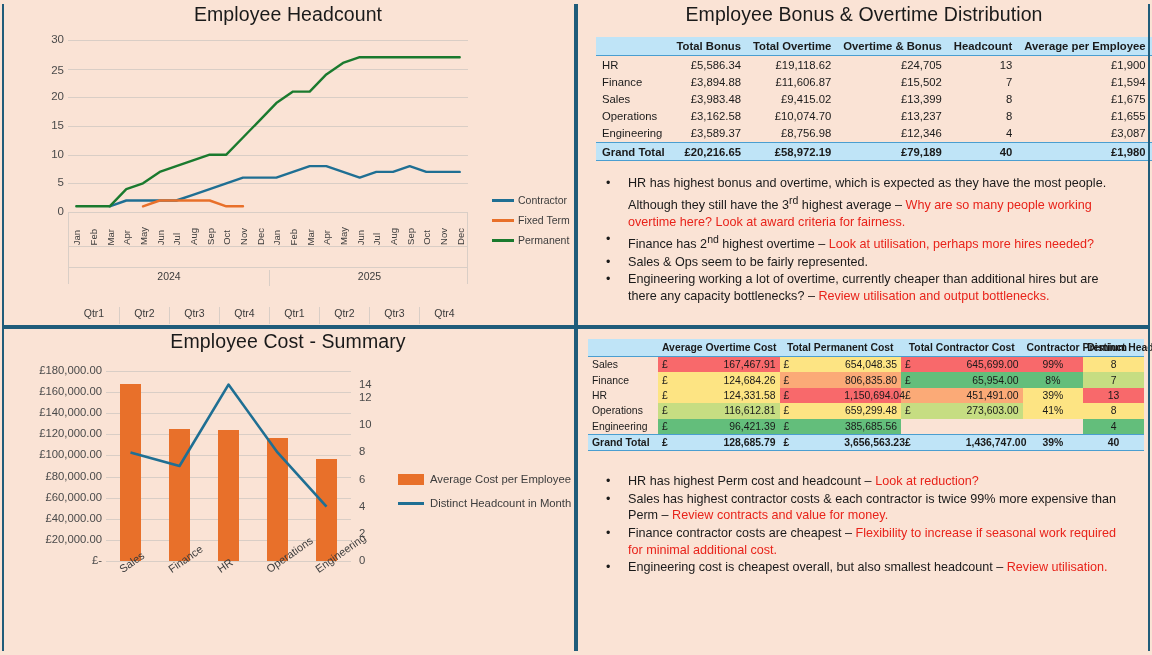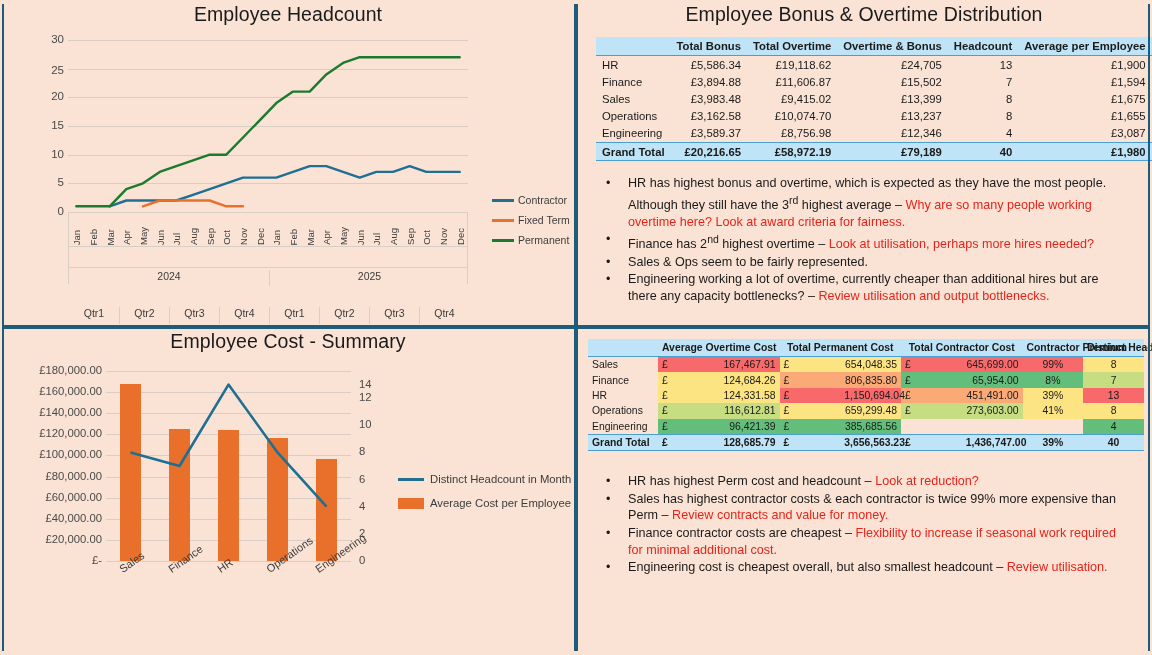--- a/index.html
+++ b/index.html
@@ -378,26 +378,26 @@
         </div>
       <div class="cc-cats" id="cc-cats">
           <div class="cc-cat" style="left: 10.5px;">Sales</div>
           <div class="cc-cat" style="left: 59.5px;">Finance</div>
           <div class="cc-cat" style="left: 108.5px;">HR</div>
           <div class="cc-cat" style="left: 157.5px;">Operations</div>
           <div class="cc-cat" style="left: 206.5px;">Engineering</div>
         </div>
       <div class="cc-legend" id="cc-legend">
           <div class="cc-li">
+            <div class="cc-sw" style="background: rgb(232, 112, 42);"></div>
+            <div class="cc-lt">Average Cost per Employee</div>
+          </div>
+          <div class="cc-li">
             <div class="cc-lnn" style="background: rgb(31, 111, 147);"></div>
             <div class="cc-lt">Distinct Headcount in Month</div>
-          </div>
-          <div class="cc-li">
-            <div class="cc-sw" style="background: rgb(232, 112, 42);"></div>
-            <div class="cc-lt">Average Cost per Employee</div>
           </div>
         </div>
     </div>
   </div>
 
   <div class="panel">
     <table class="dt">
       <thead>
           <tr id="dt-head">
             <th class="lead" colspan="1"></th>

